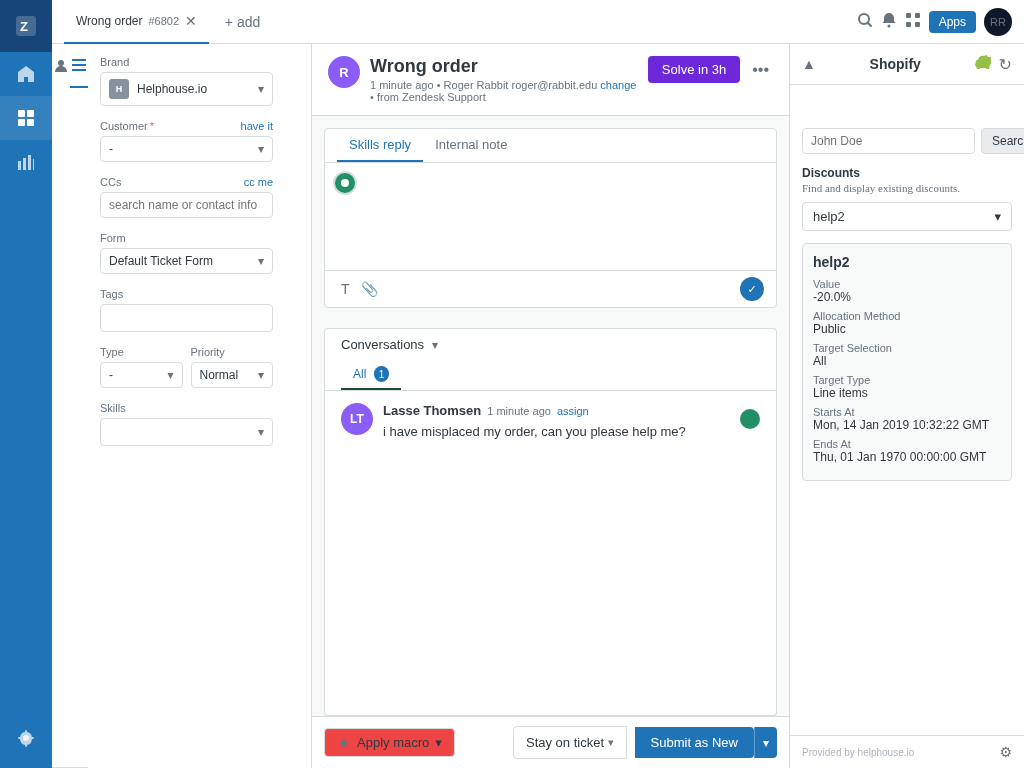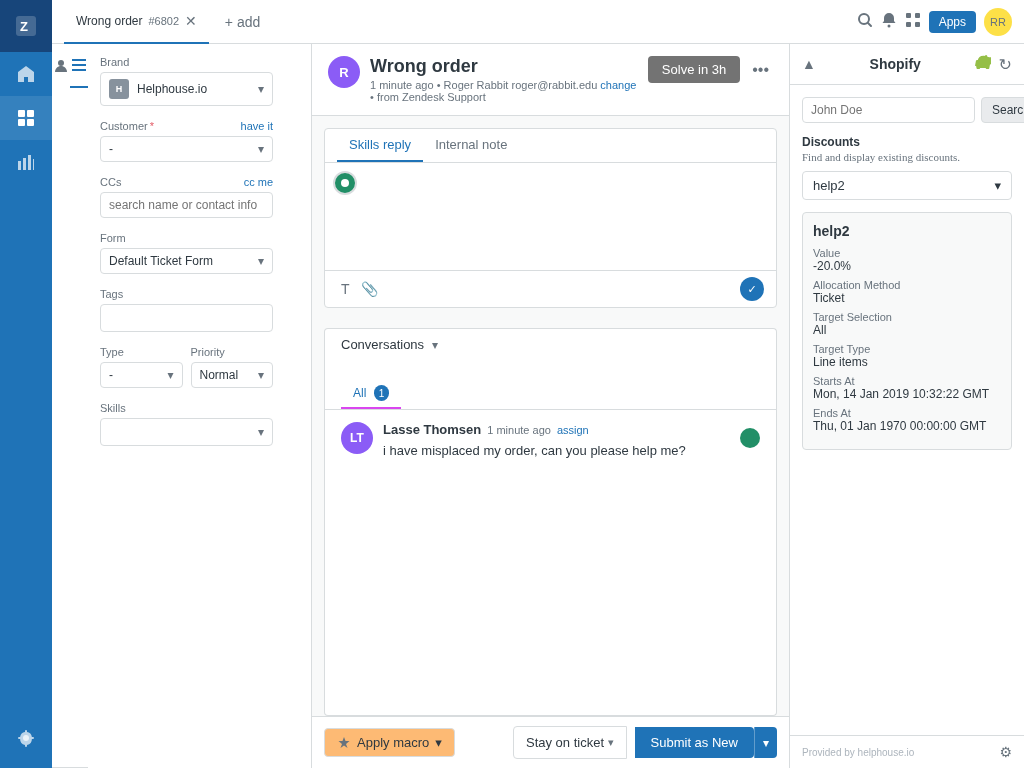--- a/index.html
+++ b/index.html
@@ -97,21 +97,21 @@
     }
     .top-icon {
       color: #68737d;
       font-size: 16px;
       cursor: pointer;
     }
     .avatar-small {
       width: 28px;
       height: 28px;
       border-radius: 50%;
-      background: #fde047;
+      background: #0f172a;
       display: flex;
       align-items: center;
       justify-content: center;
       font-size: 11px;
       color: #68737d;
       cursor: pointer;
     }
 
     
     .body-container {
@@ -250,21 +250,21 @@
       align-items: center;
       justify-content: center;
       font-size: 13px;
       font-weight: bold;
       flex-shrink: 0;
     }
     .ticket-title-area h2 { font-size: 18px; font-weight: 600; color: #2f3941; }
     .ticket-meta { font-size: 11px; color: #68737d; margin-top: 2px; }
     .ticket-meta a { color: #1f73b7; cursor: pointer; }
     .solve-btn {
-      background: #737373;
+      background: #6d28d9;
       color: white;
       border: none;
       padding: 6px 14px;
       border-radius: 4px;
       font-size: 13px;
       cursor: pointer;
       display: flex;
       align-items: center;
       gap: 6px;
     }
@@ -345,22 +345,21 @@
       padding: 0 16px;
     }
     .conv-filter {
       padding: 6px 12px;
       font-size: 12px;
       cursor: pointer;
       color: #68737d;
     }
     .conv-filter.active {
       color: #1f73b7;
-      border-bottom: 2px solid #d946ef;
-      margin-top: 19px;
+      border-bottom: 2px solid #14532d;
     }
     .conv-badge {
       display: inline-flex;
       align-items: center;
       justify-content: center;
       background: #1f73b7;
       color: white;
       border-radius: 10px;
       font-size: 10px;
       padding: 0 5px;
@@ -422,21 +421,21 @@
       gap: 8px;
       height: 52px;
     }
     .apply-macro-btn {
       display: flex;
       align-items: center;
       gap: 6px;
       padding: 6px 12px;
       border: 1px solid #d8dcde;
       border-radius: 4px;
-      background: #fdba74;
+      background: #ef4444;
       font-size: 13px;
       cursor: pointer;
       color: #2f3941;
     }
     .spacer { flex: 1; }
     .stay-on-ticket-btn {
       display: flex;
       align-items: center;
       gap: 4px;
       padding: 8px 12px;
@@ -489,20 +488,21 @@
       border-bottom: 1px solid #d8dcde;
     }
     .rp-title { font-size: 14px; font-weight: 600; color: #2f3941; }
     .rp-icon { color: #68737d; font-size: 16px; cursor: pointer; }
     .rp-collapse { color: #68737d; font-size: 14px; cursor: pointer; }
     .rp-body { padding: 12px; overflow-y: auto; flex: 1; }
     .search-row {
       display: flex;
       gap: 6px;
       margin-bottom: 12px;
+      margin-top: 31px;
     }
     .search-input-field {
       flex: 1;
       padding: 5px 8px;
       border: 1px solid #d8dcde;
       border-radius: 4px;
       font-size: 12px;
       outline: none;
     }
     .search-btn-rp {
@@ -863,21 +863,21 @@
           <div class="discount-detail">
             <div class="discount-name">help2</div>
 
             <div class="detail-row">
               <div class="detail-key">Value</div>
               <div class="detail-val">-20.0%</div>
             </div>
 
             <div class="detail-row">
               <div class="detail-key">Allocation Method</div>
-              <div class="detail-val">Ticket</div>
+              <div class="detail-val">Public</div>
             </div>
 
             <div class="detail-row">
               <div class="detail-key">Target Selection</div>
               <div class="detail-val">All</div>
             </div>
 
             <div class="detail-row">
               <div class="detail-key">Target Type</div>
               <div class="detail-val">Line items</div>

